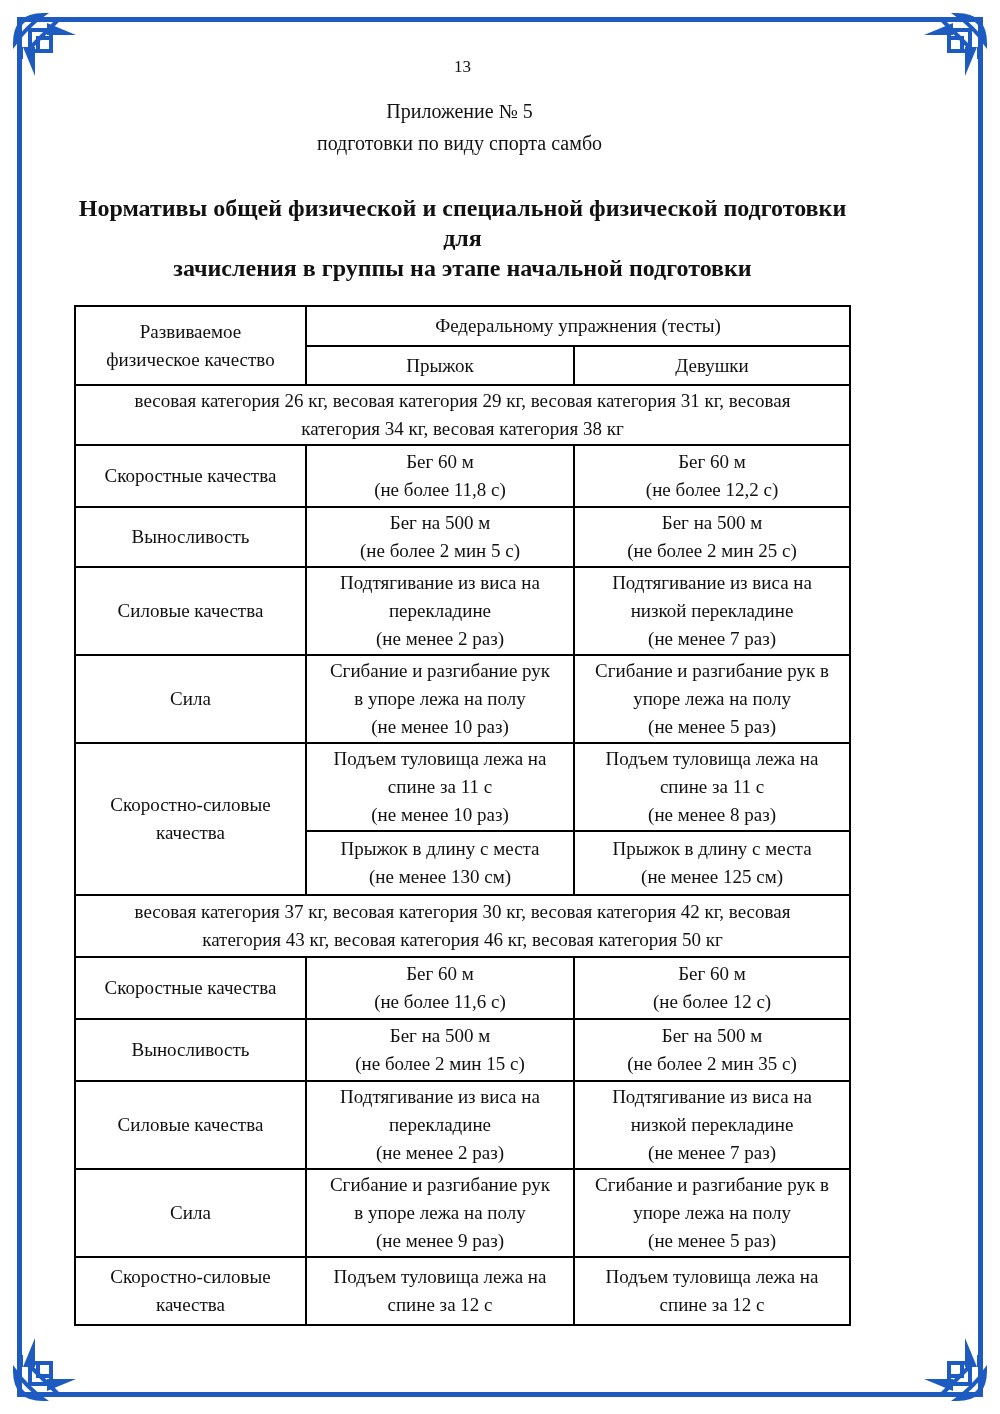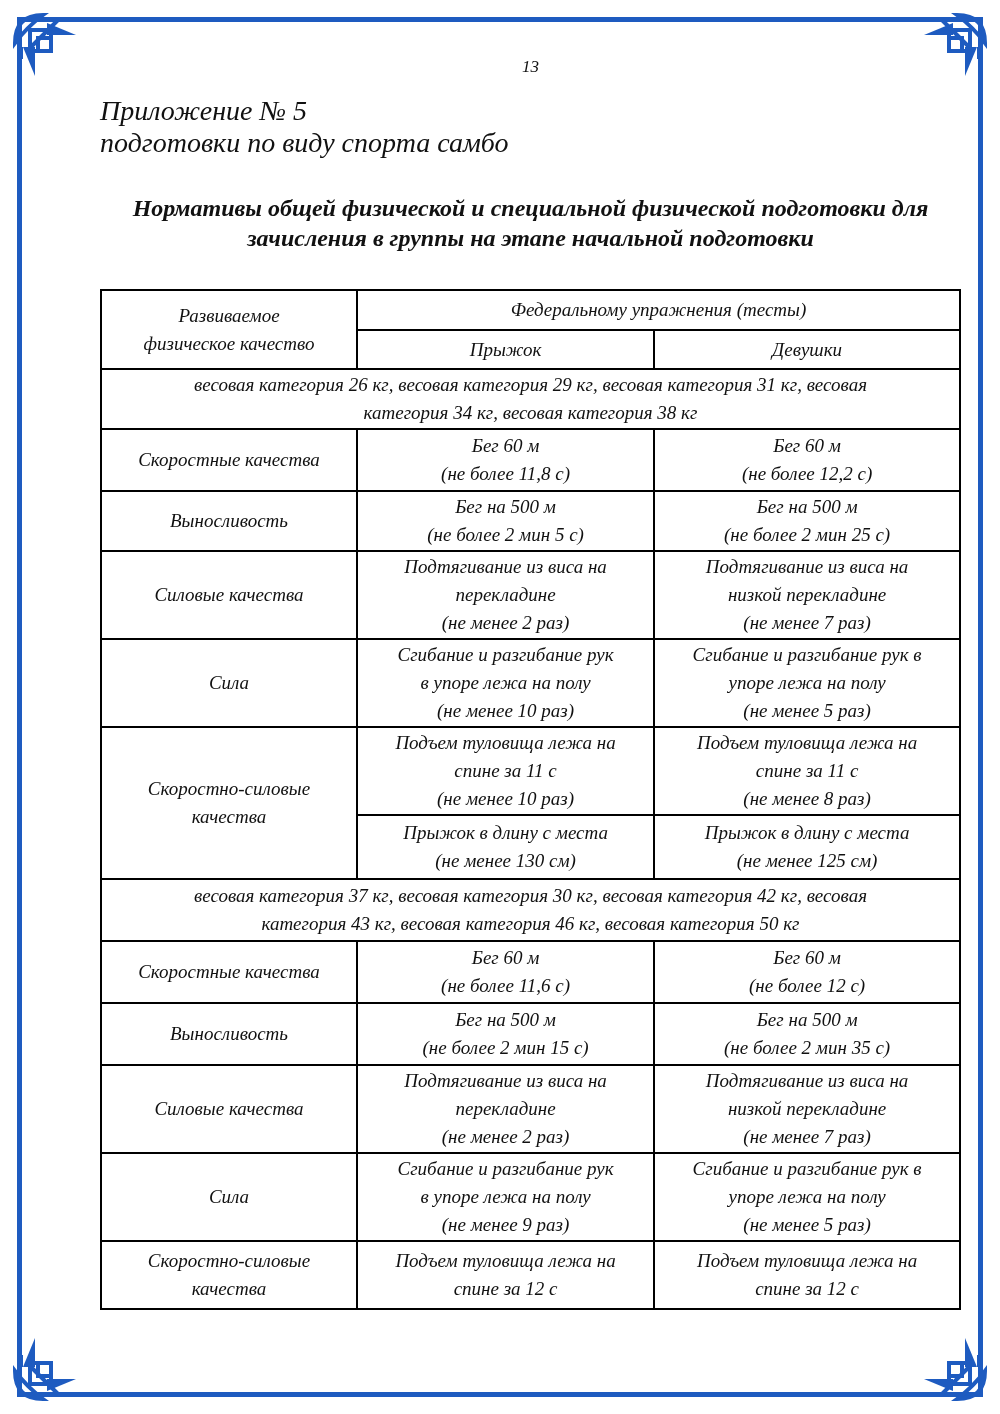--- a/index.html
+++ b/index.html
@@ -13,30 +13,30 @@
     position:absolute;inset:17px;border:5px solid #1e5bc0;
     pointer-events:none;
   }
   .corner{position:absolute;width:94px;height:94px;color:#1e5bc0;}
   .corner.tl{top:1px;left:1px;}
   .corner.tr{top:1px;right:1px;transform:scaleX(-1);}
   .corner.bl{bottom:1px;left:1px;transform:scaleY(-1);}
   .corner.br{bottom:1px;right:1px;transform:scale(-1,-1);}
   .corner svg{width:100%;height:100%;display:block;}
   
-  .content{position:absolute;left:100px;top:55px;width:861px;font-style:italic;}
+  .content{position:absolute;left:74px;top:55px;width:777px;}
   .page-number{text-align:center;font-size:17px;line-height:24px;}
-  .appendix{margin-top:16px;text-align:left;font-size:28px;line-height:32px;padding-right:6px;}
+  .appendix{margin-top:16px;text-align:center;font-size:20px;line-height:32px;padding-right:6px;}
   .doc-title{
     margin-top:34px;text-align:center;font-weight:bold;
     font-size:24px;line-height:30px;white-space:pre-line;
   }
   
   table.standards{
-    margin-top:36px;border-collapse:collapse;table-layout:fixed;
+    margin-top:22px;border-collapse:collapse;table-layout:fixed;
     width:100%;font-size:19px;
   }
   table.standards td{
     border:2px solid #000;text-align:center;vertical-align:middle;
     padding:1px 6px;line-height:28px;white-space:pre-line;
   }
   col.c1{width:29.8%;} col.c2{width:34.6%;} col.c3{width:35.6%;}
   .h40{height:40px;} .h39{height:39px;} .h58{height:58px;} .h60{height:60px;}
   .h62{height:62px;} .h64{height:64px;} .h68{height:68px;} .h79{height:79px;}
   .h84{height:84px;}

